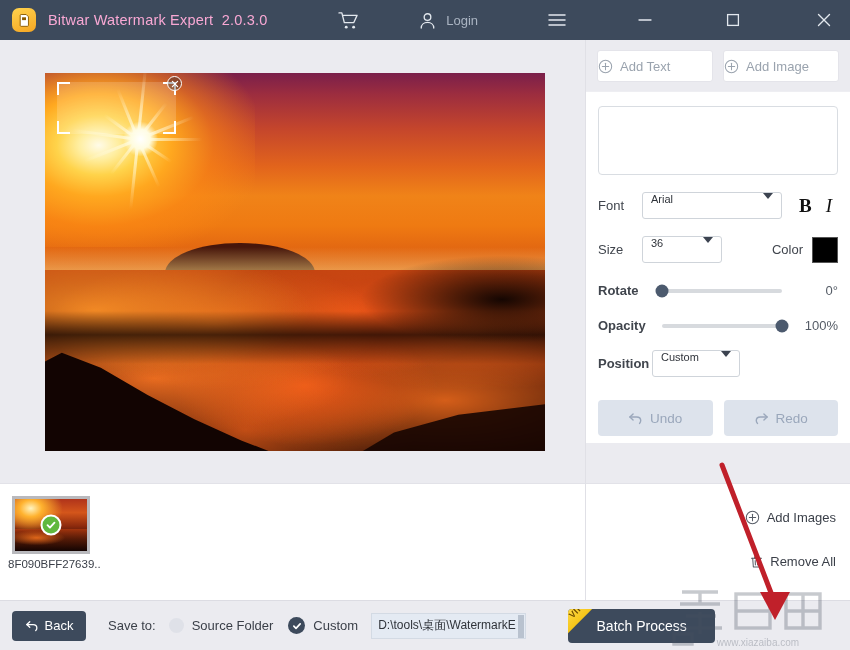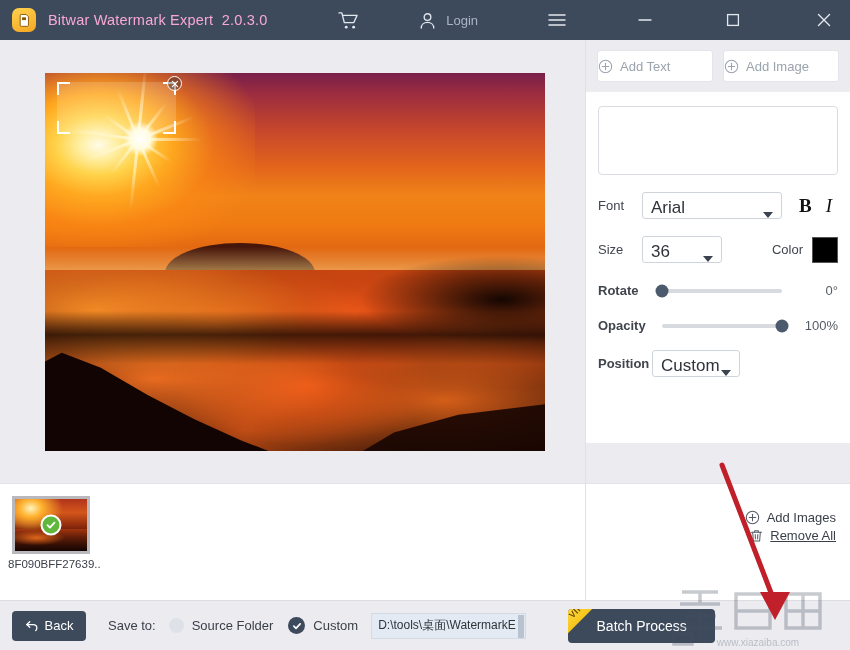--- a/index.html
+++ b/index.html
@@ -187,21 +187,21 @@
   }
   .text-box{
     width:100%;height:69px;border:1px solid #d9dde2;border-radius:4px;
     background:#ffffff;
   }
   .frow{display:flex;align-items:center;margin-top:17px;}
   .flabel{font-size:13px;color:#40454d;width:44px;flex:0 0 auto;}
   .flabel.w{width:54px;font-weight:bold;}
   .select{
     height:27px;border:1px solid #cfd4da;border-radius:3px;background:#fff;
-    display:flex;align-items:flex-end;padding:0 8px;font-size:17px;color:#2f333a;
+    display:flex;align-items:flex-start;padding:0 8px;font-size:11px;color:#2f333a;
     cursor:pointer;position:relative;
   }
   .select .caret{
     margin-left:auto;width:0;height:0;
     border-left:5px solid transparent;border-right:5px solid transparent;
     border-top:6px solid #3c4350;
   }
   .sel-font{width:140px;}
   .sel-size{width:80px;}
   .sel-pos{width:88px;}
@@ -232,21 +232,21 @@
   
   .lower-right{
     position:absolute;left:585px;top:483px;width:265px;height:117px;
     background:#ffffff;border-top:1px solid #e2e2e8;border-left:1px solid #e0e0e6;
   }
   .lr-item{
     position:absolute;right:14px;display:flex;align-items:center;gap:7px;
     font-size:13px;color:#3a3f48;cursor:pointer;white-space:nowrap;
   }
   .lr-add{top:26px;}
-  .lr-rem{top:44px;text-decoration:underline;}
+  .lr-rem{top:70px;}
 
   
   .bottombar{
     position:absolute;left:0;top:600px;width:850px;height:50px;
     background:#ebebf0;border-top:1px solid #dcdce3;display:flex;align-items:center;
   }
   .back-btn{
     margin-left:12px;width:74px;height:30px;background:#3d4a5c;border-radius:4px;
     display:flex;align-items:center;justify-content:center;gap:6px;
     color:#ffffff;font-size:13px;cursor:pointer;
@@ -486,20 +486,40 @@
     </div>
 
     <div class="frow">
       <span class="flabel w">Position</span>
       <div class="select sel-pos">
         <span>Custom</span>
         <span class="caret"></span>
       </div>
     </div>
 
+    <div class="undo-row">
+      <div class="ur-btn">
+        <span style="display:flex;">
+          <svg width="15" height="14" viewBox="0 0 16 15" fill="none" stroke="#9aa7bb" stroke-width="1.5" stroke-linecap="round" stroke-linejoin="round">
+            <path d="M5.4 3.2L2 6.4l3.4 3.2"></path>
+            <path d="M2 6.4h7.2c2.6 0 4.4 1.6 4.4 3.9 0 1.3-.5 2.3-1.3 3"></path>
+          </svg>
+        </span>
+        <span>Undo</span>
+      </div>
+      <div class="ur-btn">
+        <span style="display:flex;">
+          <svg width="15" height="14" viewBox="0 0 16 15" fill="none" stroke="#9aa7bb" stroke-width="1.5" stroke-linecap="round" stroke-linejoin="round">
+            <path d="M10.6 3.2L14 6.4l-3.4 3.2"></path>
+            <path d="M14 6.4H6.8c-2.6 0-4.4 1.6-4.4 3.9 0 1.3.5 2.3 1.3 3"></path>
+          </svg>
+        </span>
+        <span>Redo</span>
+      </div>
+    </div>
   </div>
 </div>
 
 <div class="lower-right">
   <div class="lr-item lr-add">
     <span style="display:flex;">
       <svg width="15" height="15" viewBox="0 0 16 16" fill="none" stroke="#565c66" stroke-width="1.1">
         <circle cx="8" cy="8" r="6.6"></circle>
           <line x1="8" y1="4.6" x2="8" y2="11.4" stroke-linecap="round"></line>
         <line x1="4.6" y1="8" x2="11.4" y2="8" stroke-linecap="round"></line>

